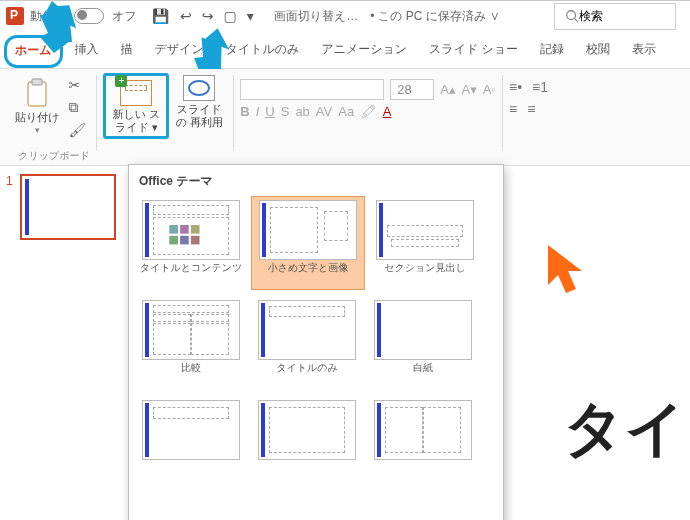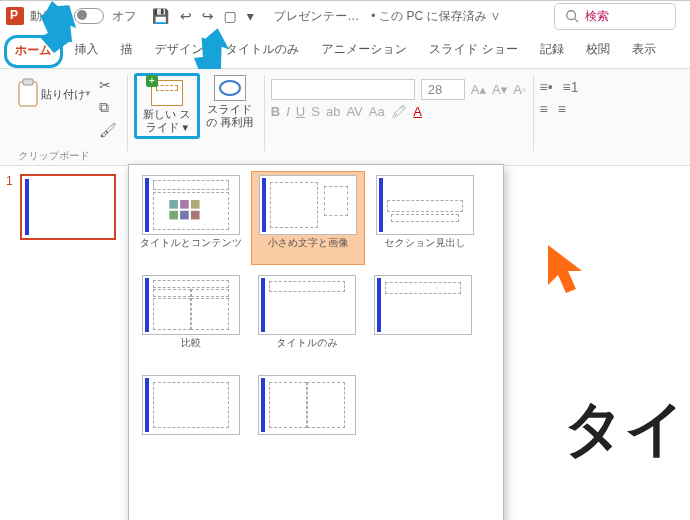--- a/index.html
+++ b/index.html
@@ -4,31 +4,31 @@
 <style>
 html,body{margin:0;padding:0;font-family:"Yu Gothic UI","Meiryo",sans-serif;font-size:12px;color:#444;background:#fff;overflow:hidden}
 .window{width:690px;height:520px;position:relative;background:#fff;border-top:1px solid #c8c8c8}
 .titlebar{height:30px;display:flex;align-items:center;gap:6px;padding:0 6px;background:#fff}
 .app-icon{width:18px;height:18px;background:#D04424;border-radius:2px;position:relative}
 .app-icon::after{content:"P";color:#fff;font-weight:bold;font-size:12px;position:absolute;left:4px;top:1px}
 .autosave-toggle{display:inline-block;width:28px;height:14px;border:1px solid #999;border-radius:8px;position:relative;margin:0 2px}
 .autosave-toggle::after{content:"";position:absolute;left:2px;top:1px;width:10px;height:10px;border-radius:50%;background:#888}
 .tb-text{color:#666}
 .tb-icons{display:flex;gap:10px;margin-left:10px;color:#5a5a5a;font-size:14px}
-.searchbox{margin-left:auto;margin-right:8px;display:flex;align-items:center;gap:6px;border:1px solid #ccc;border-radius:5px;padding:4px 10px;width:100px;color:#be185d;background:#fff}
+.searchbox{margin-left:auto;margin-right:8px;display:flex;align-items:center;gap:0;border:1px solid #ccc;border-radius:0;padding:4px 10px;width:100px;color:#000000;background:#fff}
 .searchbox svg{width:14px;height:14px}
 .tabs{display:flex;gap:2px;padding:4px 4px 0 4px;background:#fff;border-bottom:1px solid #ddd}
 .tab{padding:6px 10px 8px;color:#555;cursor:pointer}
 .tab.active{color:#D04424;font-weight:600}
 .home-wrap{position:relative;display:inline-block}
 .home-box{border:3px solid #17A2D8;border-radius:13px;padding:2px 2px 4px}
 .ribbon{display:flex;align-items:flex-start;background:#fafafa;height:92px;border-bottom:1px solid #ddd;padding:4px 6px 0;position:relative;gap:2px}
 .rgroup{display:flex;flex-direction:column;align-items:center;padding:0 4px}
 .paste-block{display:flex;align-items:flex-start;gap:4px}
-.paste-btn{display:flex;flex-direction:row;align-items:center;padding:4px;border:1px solid transparent}
+.paste-btn{display:flex;flex-direction:column;align-items:center;padding:4px;border:1px solid transparent}
 .clip-icon{width:26px;height:30px;position:relative}
 .clip-icon svg{width:26px;height:30px}
 .mini-col{display:flex;flex-direction:column;gap:6px;margin-top:4px;color:#666;font-size:14px}
 .sep{width:1px;background:#ddd;height:76px;margin:2px 4px 0}
 .newslide-wrap{border:3px solid #17A2D8;border-radius:3px;padding:2px 2px 0}
 .big-btn{display:flex;flex-direction:column;align-items:center;width:52px;padding:2px;cursor:pointer}
 .big-btn .lbl{font-size:11px;line-height:1.2;text-align:center;margin-top:2px;color:#444}
 .slide-ic{width:30px;height:24px;border:1px solid #C98C3E;background:#fff;position:relative}
 .slide-ic::before{content:"";position:absolute;left:4px;top:4px;right:4px;height:4px;border:1px dashed #C98C3E}
 .slide-ic .plus{position:absolute;left:-6px;top:-6px;width:12px;height:12px;background:#3a9b3a;color:#fff;font-size:10px;line-height:12px;text-align:center;border-radius:2px}
@@ -84,21 +84,21 @@
     <span class="tb-text">動保存</span>
     <span class="autosave-toggle"></span>
     <span class="tb-text">オフ</span>
     <div class="tb-icons">
       <span>💾</span>
       <span>↩</span>
       <span>↪</span>
       <span>▢</span>
       <span>▾</span>
     </div>
-    <span class="tb-text" style="margin-left:14px">プレゼンテー…</span>
+    <span class="tb-text" style="margin-left:14px">画面切り替え…</span>
     <span class="tb-text" style="margin-left:6px">• この PC に保存済み ∨</span>
     <div class="searchbox">
       <svg viewBox="0 0 16 16">
           <circle cx="7" cy="7" r="5" fill="none" stroke="#888" stroke-width="1.5"></circle>
           <line x1="11" y1="11" x2="15" y2="15" stroke="#888" stroke-width="1.5"></line>
         </svg>
       <span>検索</span>
     </div>
   </div>
 
@@ -202,20 +202,21 @@
         <span class="sn">1</span>
         <div class="thumb"></div>
       </div>
     </div>
     <div class="canvas">
       <div class="big-title">タイ</div>
     </div>
   </div>
 
   <div class="dd">
+    <div class="dd-title">Office テーマ</div>
     <div class="layouts" id="layouts">
         <div class="layout">
           <div class="l-thumb">
             <div class="dashbox" style="left:10px;top:4px;right:10px;height:8px"></div>
             <div class="contentph" style="left:10px;top:16px;right:10px;bottom:4px">
               <svg viewBox="0 0 40 20">
                 <rect x="0" y="0" width="8" height="8" fill="#7aa"></rect>
                 <rect x="10" y="0" width="8" height="8" fill="#a7a"></rect>
                 <rect x="20" y="0" width="8" height="8" fill="#aa7"></rect>
                 <rect x="0" y="10" width="8" height="8" fill="#7a7"></rect>
@@ -250,20 +251,24 @@
           </div>
           <div class="l-lbl">比較</div>
         </div>
         <div class="layout">
           <div class="l-thumb">
             <div class="dashbox" style="left:10px;top:5px;right:10px;height:9px"></div>
           </div>
           <div class="l-lbl">タイトルのみ</div>
         </div>
         <div class="layout">
+          <div class="l-thumb"></div>
+          <div class="l-lbl">白紙</div>
+        </div>
+        <div class="layout">
           <div class="l-thumb">
             <div class="dashbox" style="left:10px;top:6px;right:10px;height:10px"></div>
           </div>
           <div class="l-lbl"></div>
         </div>
         <div class="layout">
           <div class="l-thumb">
             <div class="dashbox" style="left:10px;top:6px;right:10px;bottom:6px"></div>
           </div>
           <div class="l-lbl"></div>

